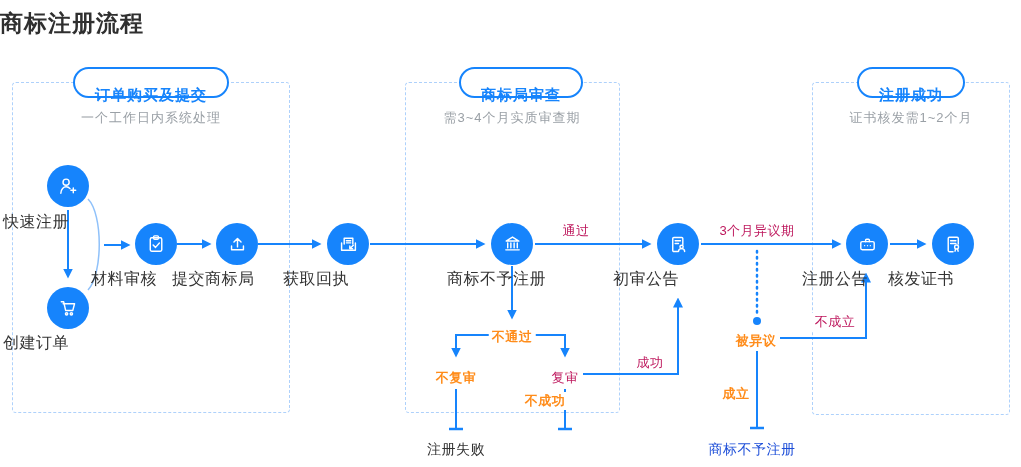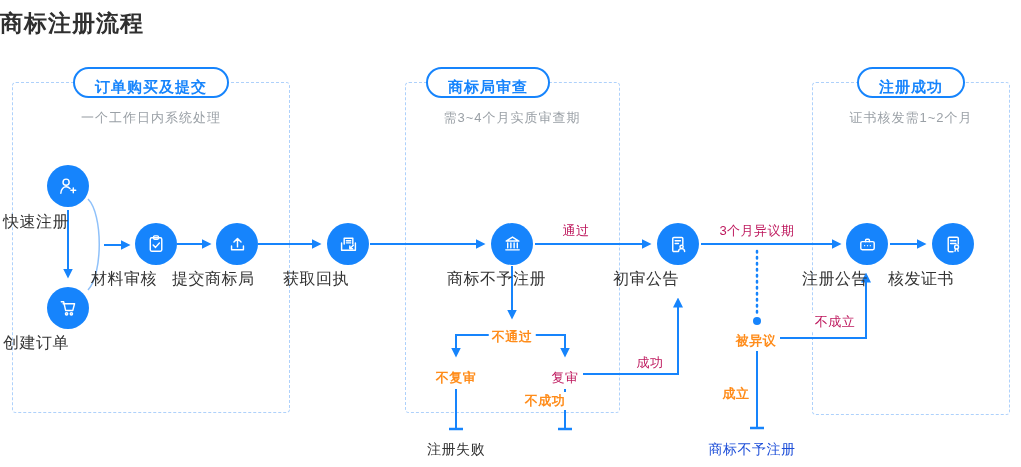--- a/index.html
+++ b/index.html
@@ -16,21 +16,21 @@
   .zone {
     position:absolute; border:1px dashed #aed1fb; border-radius:4px; background:transparent;
   }
   #zone-1 { left:12px;  top:82px; width:278px; height:331px; }
   #zone-2 { left:405px; top:82px; width:215px; height:331px; }
   #zone-3 { left:812px; top:82px; width:198px; height:333px; }
 
   .pill {
     position:absolute; top:67px; transform:translateX(-50%);
     background:#fff; border:2px solid #1684fc; border-radius:16px;
-    height:31px; line-height:27px; padding:4px 20px;
+    height:31px; line-height:27px; padding:12px 20px;
     color:#1684fc; font-size:15px; font-weight:bold; letter-spacing:1px;
     white-space:nowrap; z-index:3;
   }
   .subtitle {
     position:absolute; top:109px; transform:translateX(-50%);
     color:#9aa0a6; font-size:13px; letter-spacing:1px; white-space:nowrap; z-index:2;
   }
 
   .node {
     position:absolute; width:42px; height:42px; border-radius:50%;
@@ -57,21 +57,21 @@
 
 <div class="canvas">
 
   <div class="page-title">商标注册流程</div>
 
   <div class="zone" id="zone-1"></div>
   <div class="zone" id="zone-2"></div>
   <div class="zone" id="zone-3"></div>
 
   <div class="pill" style="left:151px">订单购买及提交</div>
-  <div class="pill" style="left:488px">商标局审查</div>
+  <div class="pill" style="left:521px">商标局审查</div>
   <div class="pill" style="left:911px">注册成功</div>
 
   <div class="subtitle" style="left:151px">一个工作日内系统处理</div>
   <div class="subtitle" style="left:512px">需3~4个月实质审查期</div>
   <div class="subtitle" style="left:911px">证书核发需1~2个月</div>
 
   <svg class="wires" width="1021" height="467">
     <defs>
       <marker id="ar" viewBox="0 0 10 10" refX="7.5" refY="5" markerWidth="10" markerHeight="10" markerUnits="userSpaceOnUse" orient="auto-start-reverse">
         <path d="M0,0 L10,5 L0,10 Z" fill="#1684fc"></path>

